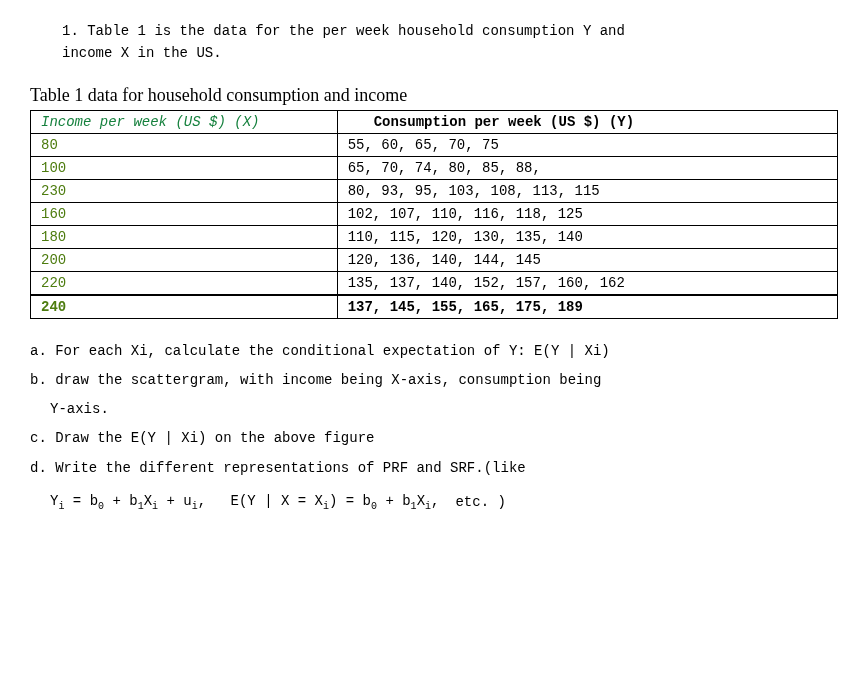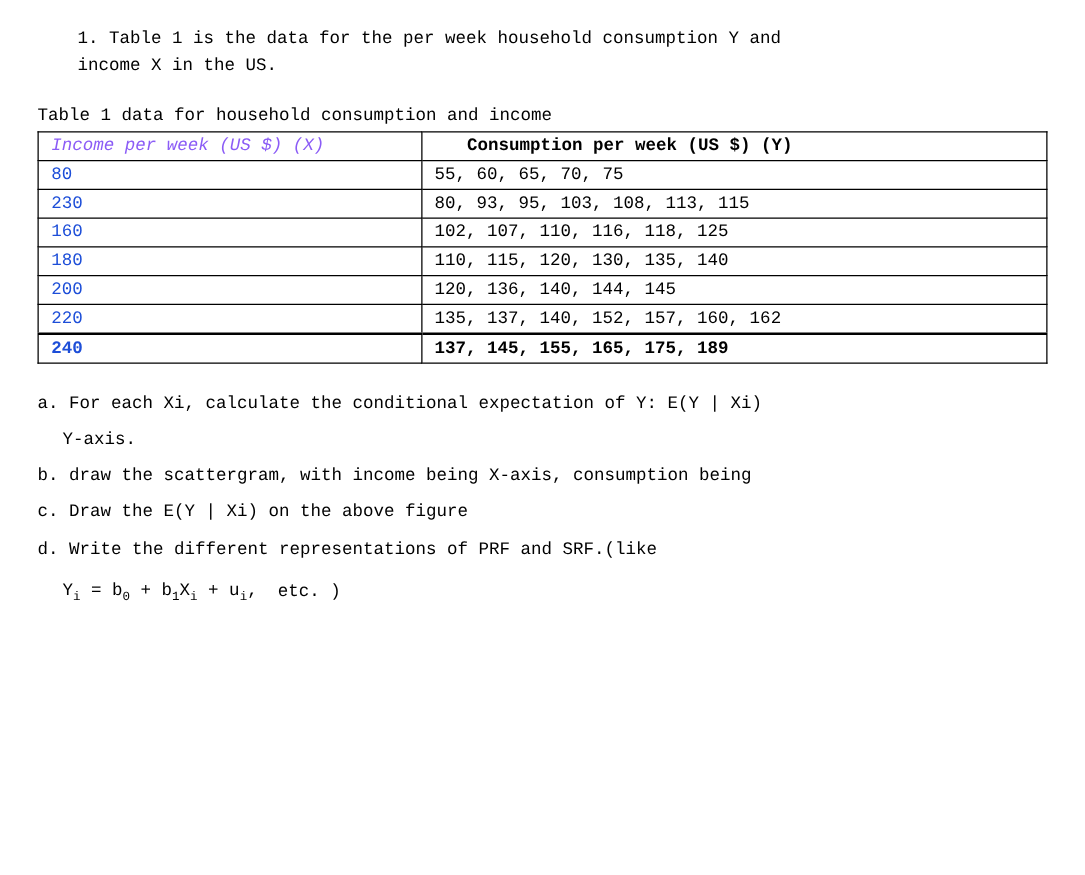--- a/index.html
+++ b/index.html
@@ -19,21 +19,22 @@
     }
 
     .intro-text {
       margin-bottom: 20px;
       line-height: 1.6;
       margin-left: 32px;
     }
 
     .table-title {
       margin-bottom: 4px;
-      font-size: 14px;
+      font-size: 18px;
+      font-family: Liberation Serif, serif;
     }
 
     table {
       border-collapse: collapse;
       width: 100%;
       margin-bottom: 20px;
     }
 
     table th, table td {
       border: 1px solid #000;
@@ -54,30 +55,30 @@
       font-weight: normal;
     }
 
     table tr:last-child td {
       font-weight: bold;
       border-top: 2px solid #000;
     }
 
     .income-col {
       width: 38%;
-      color: #8b5cf6;
+      color: #15803d;
     }
 
     .consumption-col {
       width: 62%;
       padding-left: 36px;
     }
 
     td.income-val {
-      color: #1d4ed8;
+      color: #4d7c0f;
     }
 
     .questions {
       margin-top: 10px;
       line-height: 1.8;
     }
 
     .question-item {
       margin-bottom: 4px;
     }
@@ -120,20 +121,24 @@
       <th class="income-col" style="font-style:italic; font-weight:normal;">Income per week  (US $)  (X)</th>
       <th class="consumption-col">Consumption per week (US $) (Y)</th>
     </tr>
   </thead>
   <tbody id="table-body">
   <tr>
         <td class="income-val">80</td>
         <td>55, 60, 65, 70, 75</td>
       </tr>
       <tr>
+        <td class="income-val">100</td>
+        <td>65, 70, 74, 80, 85, 88,</td>
+      </tr>
+      <tr>
         <td class="income-val">230</td>
         <td>80, 93, 95, 103, 108, 113, 115</td>
       </tr>
       <tr>
         <td class="income-val">160</td>
         <td>102, 107, 110, 116, 118, 125</td>
       </tr>
       <tr>
         <td class="income-val">180</td>
         <td>110, 115, 120, 130, 135, 140</td>
@@ -148,23 +153,26 @@
       </tr>
       <tr>
         <td class="income-val">240</td>
         <td>137, 145, 155, 165, 175, 189</td>
       </tr>
     </tbody>
 </table>
 
 <div class="questions">
   <div class="question-item">a. For each Xi, calculate the conditional expectation of Y: E(Y | Xi)</div>
+  <div class="question-item">b. draw the scattergram, with income being X-axis, consumption being</div>
   <div class="question-item indent">Y-axis.</div>
-  <div class="question-item">b. draw the scattergram, with income being X-axis, consumption being</div>
   <div class="question-item">c. Draw the E(Y | Xi) on the above figure</div>
   <div class="question-item">d. Write  the  different  representations  of  PRF  and  SRF.(like</div>
   <div class="math-line">
     <span>
       Y<sub>i</sub> = b<sub>0</sub> + b<sub>1</sub>X<sub>i</sub> + u<sub>i</sub>,
     </span>
+    <span style="margin-left:4px;">
+      &nbsp;E(Y | X = X<sub>i</sub>) = b<sub>0</sub> + b<sub>1</sub>X<sub>i</sub>,
+    </span>
     <span style="margin-left:4px;">etc. )</span>
   </div>
 </div>
 
 </body></html>

